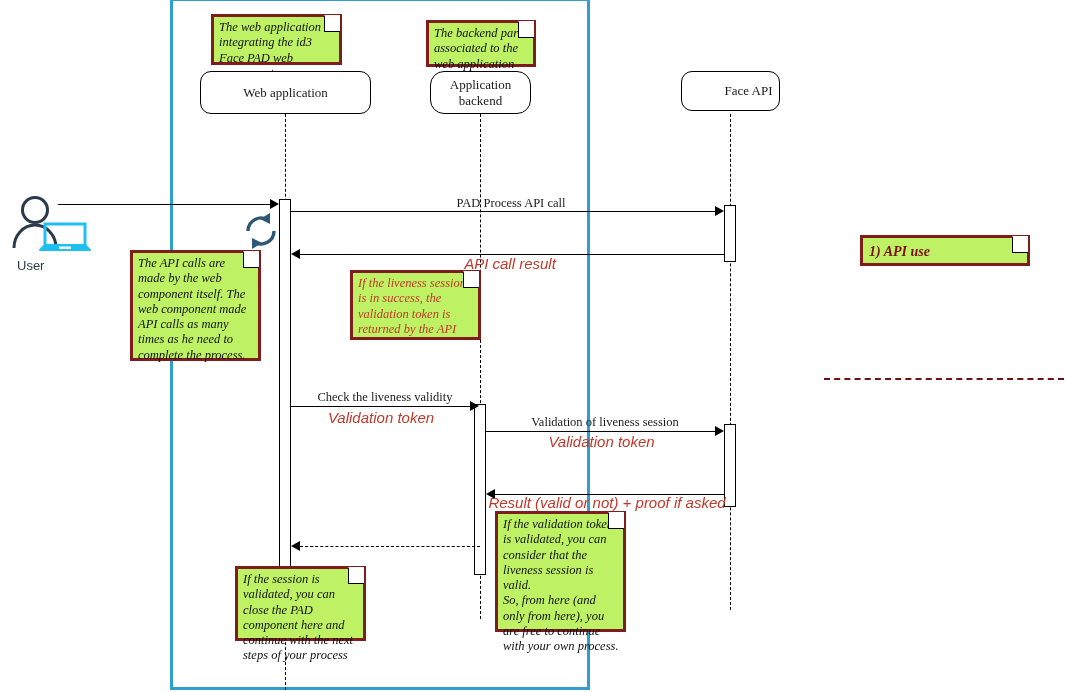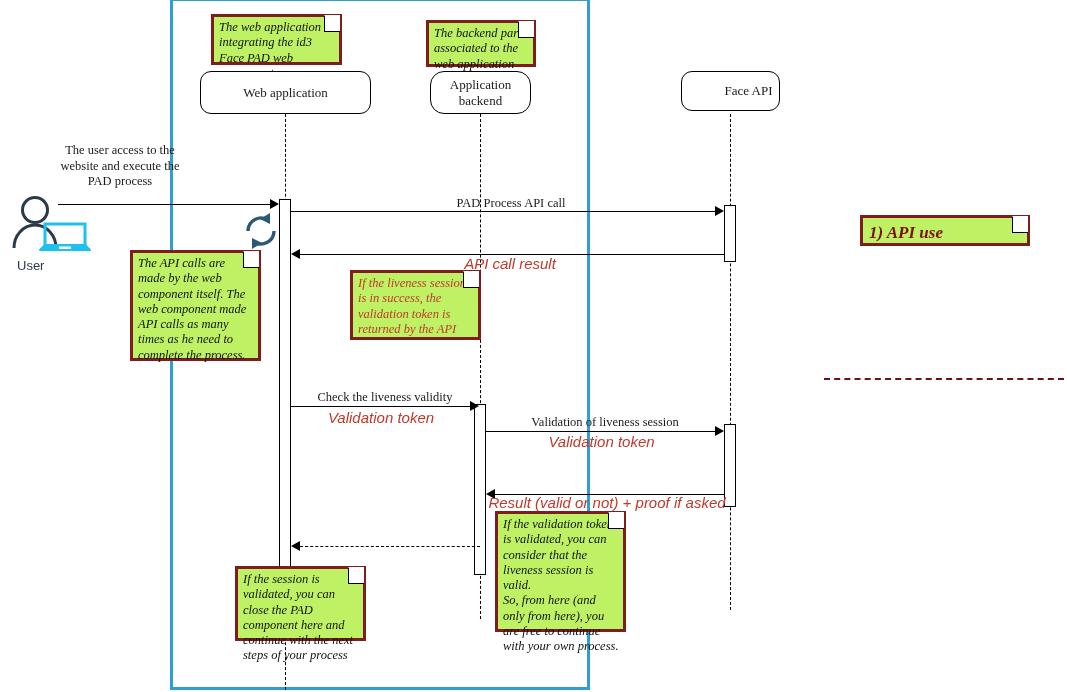--- a/index.html
+++ b/index.html
@@ -112,23 +112,24 @@
     width: 0; height: 0;
     border-top: 16px solid #ffffff;
     border-left: 16px solid transparent;
   }
   .note.red-note { color: #c0392b; }
 
   
   .legend-note {
     font-family: "Liberation Serif", serif;
     font-weight: bold;
-    font-size: 17px;
+    font-size: 14px;
     color: #7b1010;
     padding: 5px 6px 20px 6px;
+    margin-top: 20px;
   }
 
   
   #user-label {
     font-family: "Liberation Sans", sans-serif;
     font-size: 13px;
     color: #2b3a4a;
   }
 
   .sep-dashed {
@@ -188,21 +189,20 @@
       <path d="M9 52 a21 23 0 0 1 42 0" fill="none" stroke="#2b3a4a" stroke-width="3"></path>
 
       <rect x="40" y="28" width="40" height="23" fill="none" stroke="#1ec0f0" stroke-width="3"></rect>
 
       <path d="M35 54 L85 54 L80 49 L40 49 Z" fill="#1ec0f0" stroke="#1ec0f0" stroke-width="2" stroke-linejoin="round"></path>
       <rect x="54" y="50.5" width="12" height="2.5" fill="#ffffff"></rect>
     </svg>
   </div>
   <div class="abs" id="user-label" style="left:17px; top:258px;">User</div>
 
-  <div class="abs msg-label" style="left:55px; top:143px; width:130px; white-space:normal; line-height:1.25;">The user access to the website and execute the PAD process</div>
   <div class="abs msg-line" style="left:58px; top:204px; width:218px;"></div>
   <div class="abs arrowhead right" style="left:270px; top:199px;"></div>
 
   <div class="abs msg-label" style="left:291px; top:196px; width:440px; text-align:center;">PAD Process API call</div>
   <div class="abs msg-line" style="left:291px; top:211px; width:425px;"></div>
   <div class="abs arrowhead right" style="left:715px; top:206px;"></div>
 
   <div class="abs msg-line" style="left:295px; top:254px; width:429px;"></div>
   <div class="abs arrowhead left" style="left:291px; top:249px;"></div>
   <div class="abs msg-label red" style="left:295px; top:255px; width:430px; text-align:center;">API call result</div>

